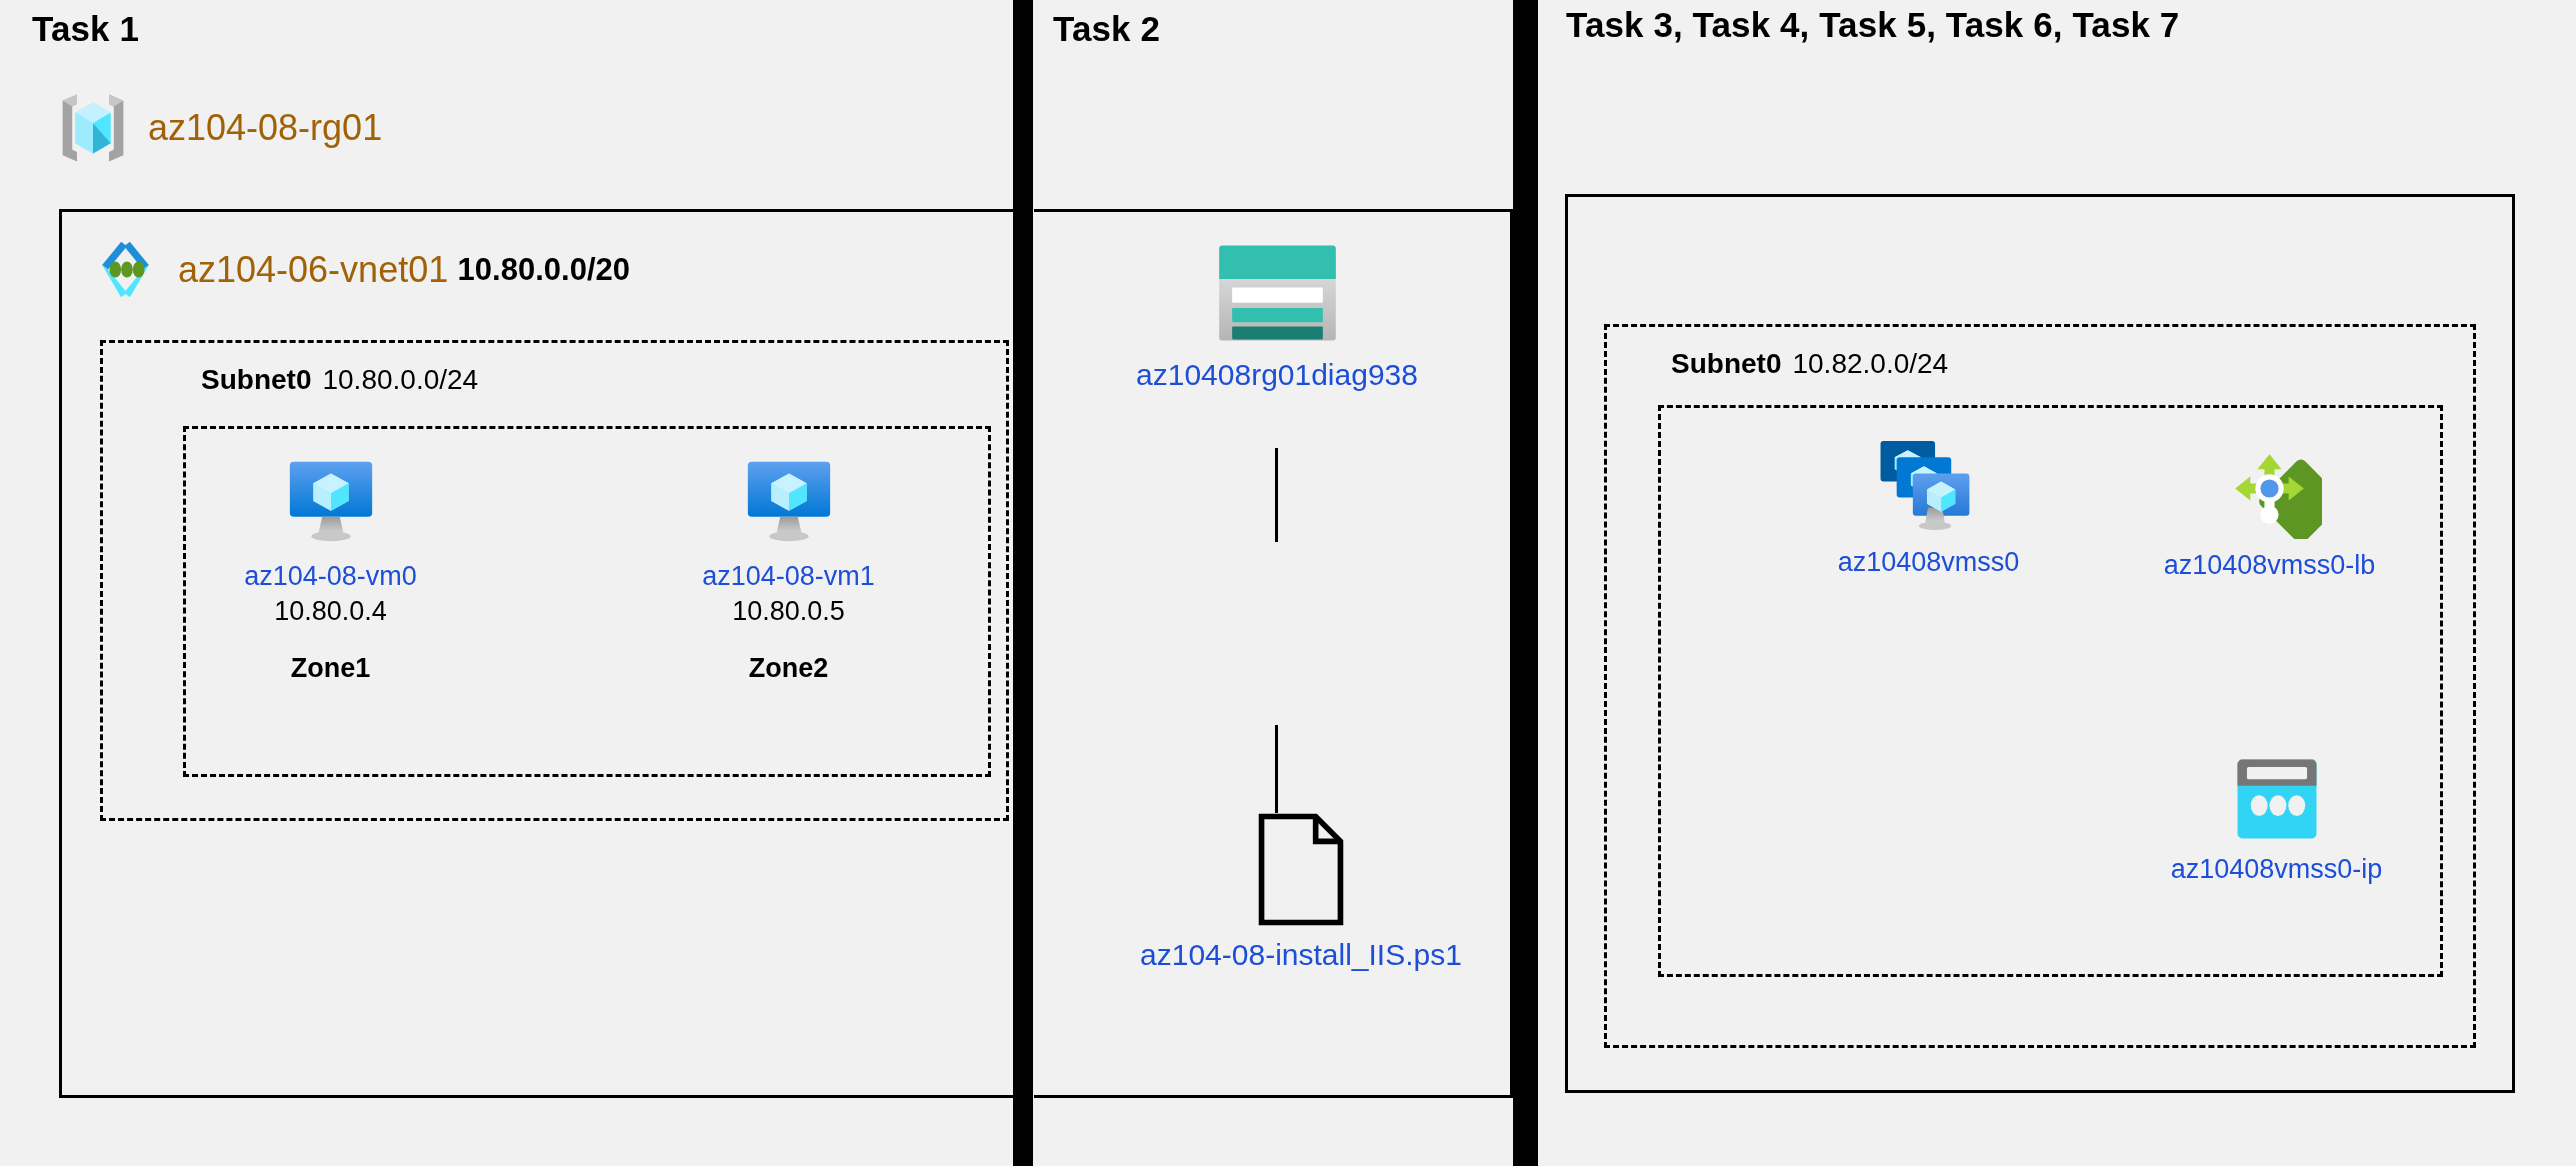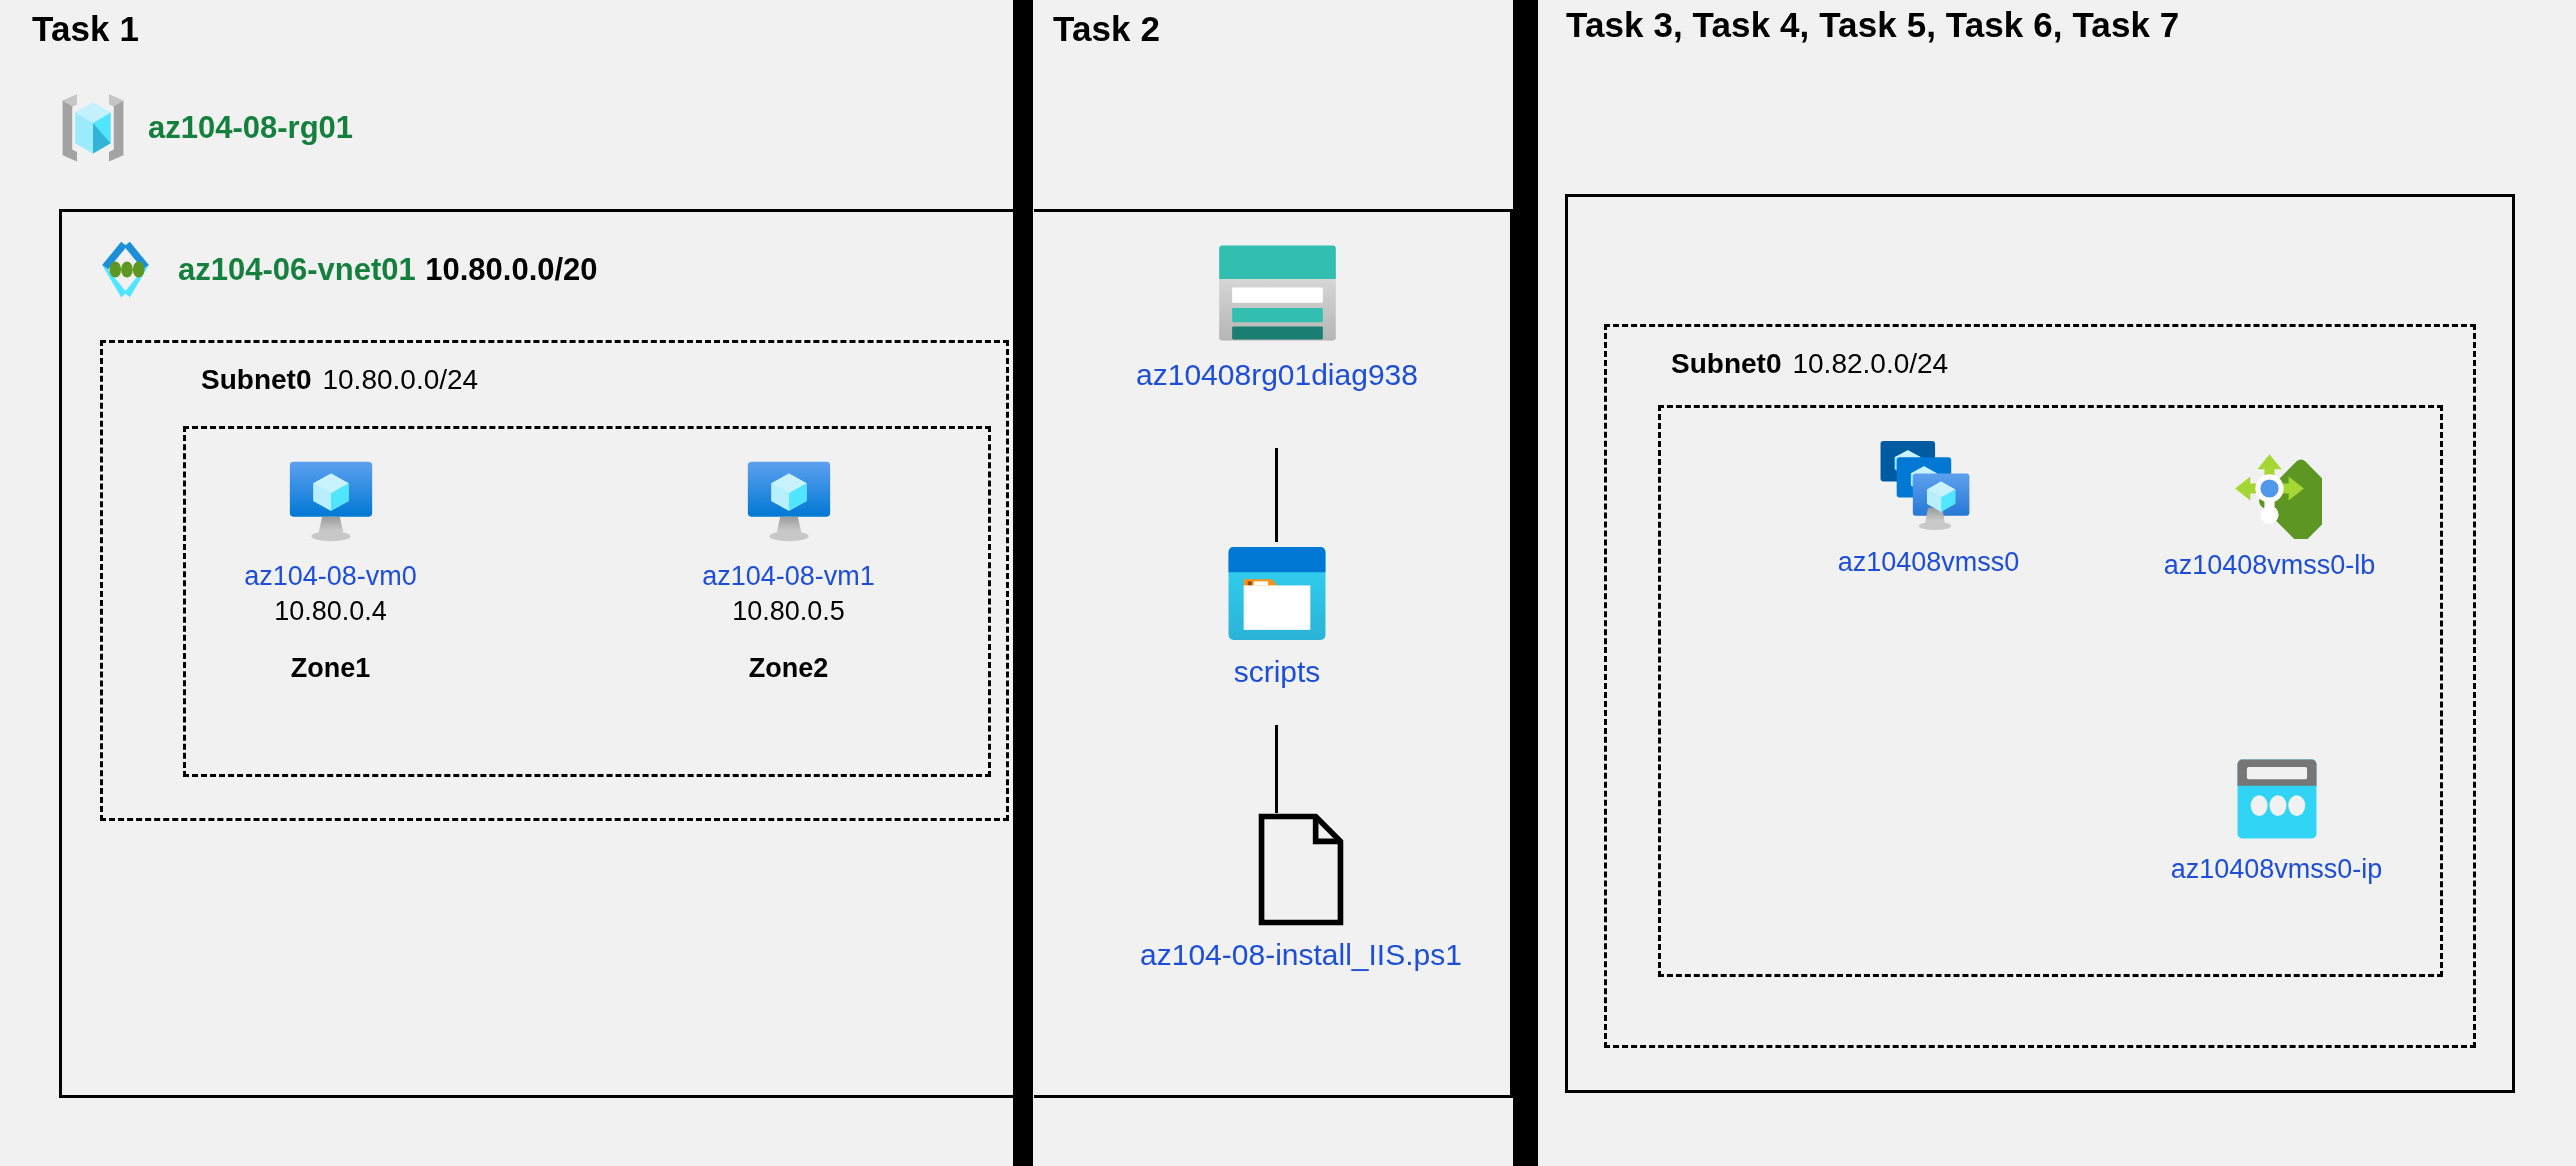--- a/index.html
+++ b/index.html
@@ -24,21 +24,21 @@
     letter-spacing:0.1px;
     white-space:nowrap;
   }
 
   
   .solid-box{position:absolute;border:3.4px solid #000;background:transparent;}
   .dashed-box{position:absolute;border:3.4px dashed #000;background:transparent;}
 
   
   .hdr-row{position:absolute;display:flex;align-items:center;white-space:nowrap;}
-  .hdr-name{font-weight:bold;font-size:31px;color:#15803d;}
+  .hdr-name{font-weight:normal;font-size:36px;color:#a16207;}
   .hdr-cidr{font-weight:bold;font-size:31px;color:#000;margin-left:9.4px;}
 
   .sub-row{position:absolute;white-space:nowrap;}
   .sub-name{font-weight:bold;font-size:28px;color:#000;}
   .sub-cidr{font-weight:normal;font-size:28px;color:#000;margin-left:8px;}
 
   
   .node{position:absolute;display:flex;flex-direction:column;align-items:center;}
   .node .caption{font-weight:normal;font-size:27px;color:#1d4ed8;white-space:nowrap;text-align:center;margin-top:10.8px;}
   .node .subcap{font-weight:normal;font-size:27px;color:#000;white-space:nowrap;text-align:center;margin-top:4px;}
@@ -179,39 +179,20 @@
           <rect x="14" y="45" width="84" height="14" rx="1" fill="#ffffff"></rect>
           <rect x="14" y="64" width="84" height="13" rx="1" fill="#32bfb0"></rect>
           <rect x="14" y="81" width="84" height="12" rx="1" fill="#1a7f72"></rect>
         </svg>
       </span>
       <span class="caption" style="font-size:30px;">az10408rg01diag938</span>
     </div>
 
     <div class="connector" style="left:241px;top:448px;height:94px;"></div>
 
-    <div class="node" style="left:135px;top:543px;width:216px;">
-      <span>
-        <svg width="102" height="101" viewBox="0 0 100 100">
-          <defs>
-            <linearGradient id="blbb" x1="0" y1="0" x2="0" y2="1">
-              <stop offset="0" stop-color="#32d4f5"></stop>
-                <stop offset="1" stop-color="#2ab3d6"></stop>
-            </linearGradient>
-          </defs>
-          <rect x="2" y="4" width="96" height="92" rx="5" fill="url(#blbb)"></rect>
-          <path d="M2 9 a5 5 0 0 1 5 -5 h86 a5 5 0 0 1 5 5 v20 h-96 Z" fill="#0078d4"></path>
-          <path d="M17 36 h28 l8 9 h-36 Z" fill="#f7941e"></path>
-          <rect x="21" y="38" width="4" height="4" fill="#8a4a00"></rect>
-          <rect x="27" y="38" width="14" height="4" fill="#ffffff"></rect>
-          <rect x="17" y="42" width="66" height="44" fill="#ffffff"></rect>
-        </svg>
-      </span>
-      <span class="caption" style="font-size:30px;">scripts</span>
-    </div>
 
     <div class="connector" style="left:241px;top:725px;height:88px;"></div>
 
     <div class="node" style="left:81px;top:812px;width:324px;margin-left:24px;">
       <span>
         <svg width="88" height="115" viewBox="0 0 78 102">
           <path d="M4 4 L52 4 L74 26 L74 98 L4 98 Z" fill="#f1f1f1" stroke="#000000" stroke-width="5" stroke-linejoin="miter"></path>
           <path d="M52 4 L52 26 L74 26" fill="none" stroke="#000000" stroke-width="5"></path>
         </svg>
       </span>

